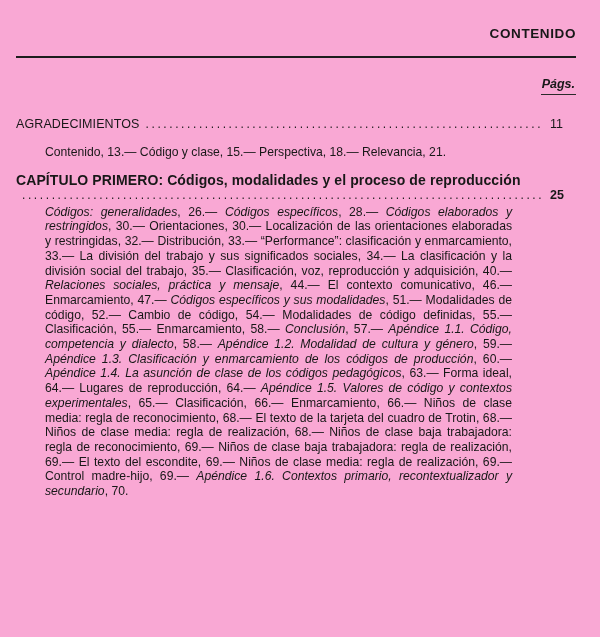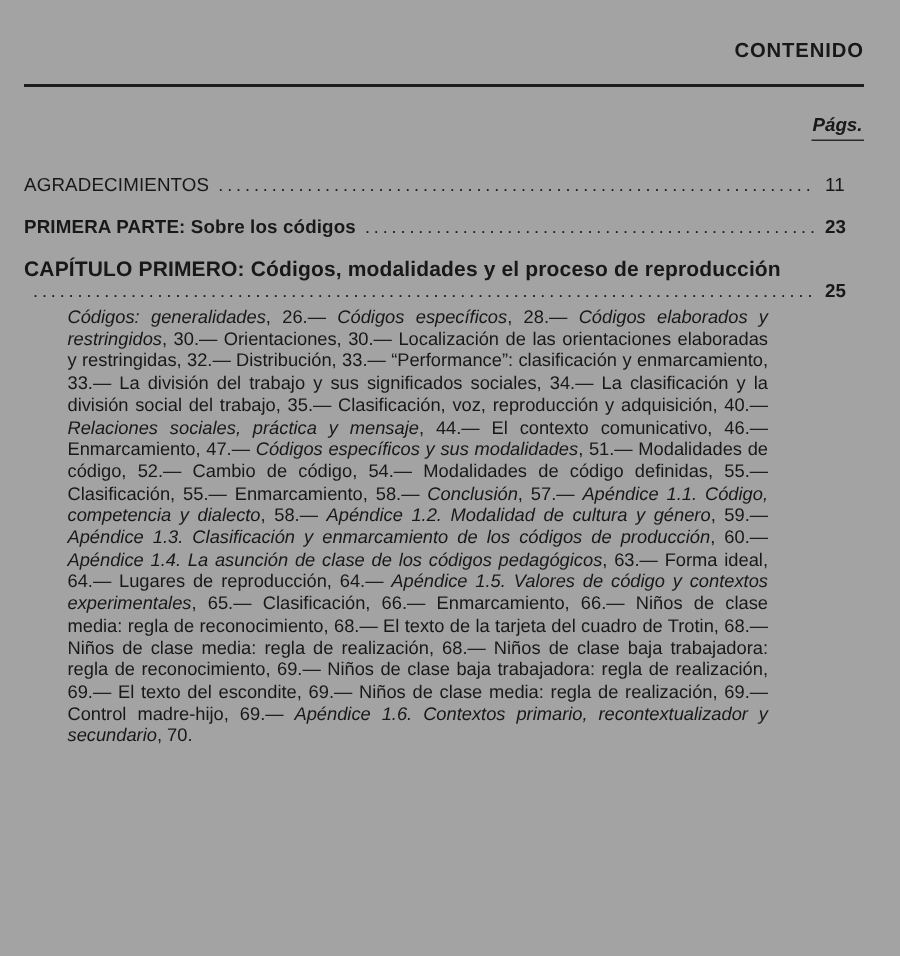--- a/index.html
+++ b/index.html
@@ -1,20 +1,20 @@
 <!DOCTYPE html>
 <html><head>
 <meta charset="utf-8">
 <style>
   * { margin: 0; padding: 0; box-sizing: border-box; }
   html, body { background: #e8e8e6; }
   .page {
     position: relative;
     width: 600px; height: 637px; margin: 0 auto;
-    background: #a3a3a3; color: #181818;
+    background: #f9a8d4; color: #181818;
     font-family: "Liberation Sans", "DejaVu Sans", sans-serif;
     padding: 26px 24px 0 16px;
     overflow: hidden;
   }
   .header-title {
     text-align: right; font-size: 13.5px; font-weight: 700; letter-spacing: .6px;
   }
   .header-rule { border-top: 2px solid #1d1d1d; margin-top: 15px; height: 0; }
   .pages-row { text-align: right; margin-top: 16px; }
   .pages-label {
@@ -56,27 +56,21 @@
   </div>
   <div class="toc">
       <div class="entry">
         <div class="entry-row">
           <span class="entry-title">AGRADECIMIENTOS</span>
           <span class="leader"></span>
           <span class="pagenum">11</span>
         </div>
       </div>
       <div class="entry">
-      </div>
-      <div class="entry bold">
-        <div class="entry-row">
-          <span class="entry-title">PRIMERA PARTE: Sobre los códigos</span>
-          <span class="leader"></span>
-          <span class="pagenum">23</span>
-        </div>
+        <p class="entry-detail"><span>Contenido, 13.— Código y clase, 15.— Perspectiva, 18.— Relevancia, 21.</span></p>
       </div>
       <div class="entry bold">
         <div class="entry-line entry-title">CAPÍTULO PRIMERO: Códigos, modalidades y el proceso de reproducción</div>
         <div class="entry-row cont">
           <span class="leader"></span>
           <span class="pagenum">25</span>
         </div>
         <p class="entry-detail"><em>Códigos: generalidades</em><span>, 26.— </span><em>Códigos específicos</em><span>, 28.— </span><em>Códigos elaborados y restringidos</em><span>, 30.— Orientaciones, 30.— Localización de las orientaciones elaboradas y restringidas, 32.— Distribución, 33.— “Performance”: clasificación y enmarcamiento, 33.— La división del trabajo y sus significados sociales, 34.— La clasificación y la división social del trabajo, 35.— Clasificación, voz, reproducción y adquisición, 40.— </span><em>Relaciones sociales, práctica y mensaje</em><span>, 44.— El contexto comunicativo, 46.— Enmarcamiento, 47.— </span><em>Códigos específicos y sus modalidades</em><span>, 51.— Modalidades de código, 52.— Cambio de código, 54.— Modalidades de código definidas, 55.— Clasificación, 55.— Enmarcamiento, 58.— </span><em>Conclusión</em><span>, 57.— </span><em>Apéndice 1.1. Código, competencia y dialecto</em><span>, 58.— </span><em>Apéndice 1.2. Modalidad de cultura y género</em><span>, 59.— </span><em>Apéndice 1.3. Clasificación y enmarcamiento de los códigos de producción</em><span>, 60.— </span><em>Apéndice 1.4. La asunción de clase de los códigos pedagógicos</em><span>, 63.— Forma ideal, 64.— Lugares de reproducción, 64.— </span><em>Apéndice 1.5. Valores de código y contextos experimentales</em><span>, 65.— Clasificación, 66.— Enmarcamiento, 66.— Niños de clase media: regla de reconocimiento, 68.— El texto de la tarjeta del cuadro de Trotin, 68.— Niños de clase media: regla de realización, 68.— Niños de clase baja trabajadora: regla de reconocimiento, 69.— Niños de clase baja trabajadora: regla de realización, 69.— El texto del escondite, 69.— Niños de clase media: regla de realización, 69.— Control madre-hijo, 69.— </span><em>Apéndice 1.6. Contextos primario, recontextualizador y secundario</em><span>, 70.</span></p>
       </div>
     </div>

